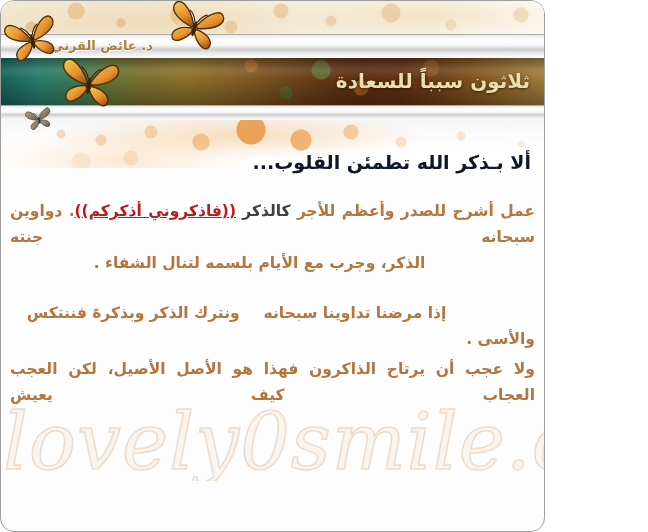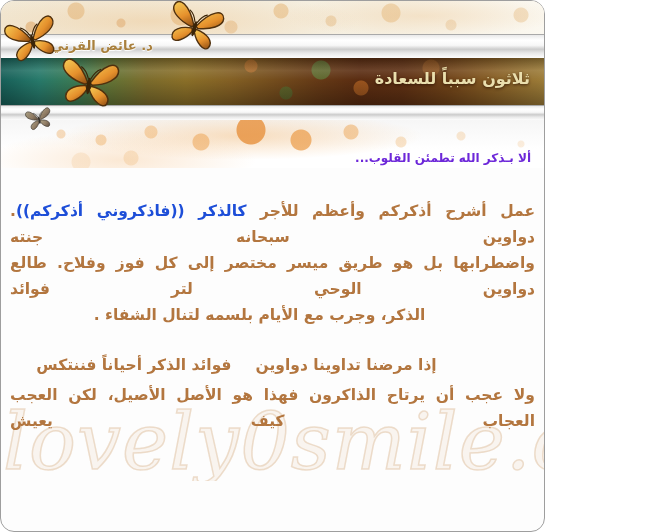--- a/index.html
+++ b/index.html
@@ -74,27 +74,27 @@
       linear-gradient(180deg,#f6f6f6 0%,#ffffff 60%);
   }
   .author-name{
     position:absolute;left:50px;top:37px;
     font-size:13px;font-weight:bold;color:#a9803d;
     text-shadow:0 1px 1px #ffffff, 0 0 2px #ffffff;
     direction:rtl;white-space:nowrap;
   }
   .band-title{
     position:absolute;right:14px;top:68px;
-    font-size:16px;font-weight:bold;color:#eadfae;
+    font-size:20px;font-weight:bold;color:#eadfae;
     text-shadow:0 1px 3px rgba(40,15,0,.75);
     direction:rtl;white-space:nowrap;
   }
   .heading{
     position:absolute;right:13px;top:150px;
-    font-size:12px;font-weight:bold;color:#6d28d9;
+    font-size:19px;font-weight:bold;color:#0f172a;
     direction:rtl;white-space:nowrap;
     text-shadow:0 1px 0 rgba(255,255,255,.8);
   }
   
   .bf{position:absolute;}
   .bf1{left:4px;top:14px;width:54px;height:48px;transform:rotate(-14deg);}
   .bf2{left:166px;top:0px;width:56px;height:50px;transform:rotate(16deg);}
   .bf3{left:58px;top:55px;width:60px;height:54px;transform:rotate(8deg);}
   .bf4{left:24px;top:106px;width:28px;height:24px;transform:rotate(-12deg);
        filter:saturate(.35) brightness(.75);opacity:.9;}
@@ -115,22 +115,22 @@
     font-size:15.5px;font-weight:bold;color:#b3763f;
     line-height:26px;
   }
   .ln{text-align:right;}
   .ln.stretch{text-align:justify;text-align-last:justify;text-justify:inter-word;}
   .ln.center{text-align:center;}
   .ln.shift-l{position:relative;left:-13px;}
   .verse{margin-top:24px;position:relative;left:-36px;}
   .verse .gap{display:inline-block;width:24px;}
   .m-top{margin-top:4px;}
-  .olive{color:#1d4ed8;}
-  .quran{color:#1d4ed8;}
+  .olive{color:#404040;}
+  .quran{color:#b91c1c;text-decoration:underline;}
 </style>
 </head>
 <body>
 
 <svg width="0" height="0" style="position:absolute" aria-hidden="true">
   <defs>
     <linearGradient id="wg" x1="0" y1="0" x2="1" y2="1">
       <stop offset="0" stop-color="#f6ce58"></stop>
       <stop offset="0.55" stop-color="#e5902c"></stop>
       <stop offset="1" stop-color="#8a4a12"></stop>
@@ -173,21 +173,21 @@
     </svg>
   <svg class="bf bf4">
       <use href="#bf-sym"></use>
     </svg>
 
   <div class="heading">ألا بـذكر الله تطمئن القلوب...</div>
 
   <div class="watermark">lovely0smile.com</div>
 
   <div class="body-text">
-    <div class="ln stretch"><span>عمل أشرح أذكركم وأعظم للأجر </span><span class="olive">كالذكر</span><span> </span><span class="quran">((فاذكروني أذكركم))</span><span>. دواوين سبحانه جنته</span></div>
-    <div class="ln stretch">واضطرابها بل هو طريق ميسر مختصر إلى كل فوز وفلاح. طالع دواوين الوحي لتر فوائد</div>
+    <div class="ln stretch"><span>عمل أشرح للصدر وأعظم للأجر </span><span class="olive">كالذكر</span><span> </span><span class="quran">((فاذكروني أذكركم))</span><span>. دواوين سبحانه جنته</span></div>
     <div class="ln center shift-l">الذكر، وجرب مع الأيام بلسمه لتنال الشفاء .</div>
-    <div class="ln center verse"><span>إذا مرضنا تداوينا دواوين</span><span class="gap"></span><span>فوائد الذكر أحياناً فننتكس</span></div>
+    <div class="ln center verse"><span>إذا مرضنا تداوينا سبحانه</span><span class="gap"></span><span>ونترك الذكر وبذكرهً فننتكس</span></div>
+    <div class="ln">والأسى .</div>
     <div class="ln stretch m-top">ولا عجب أن يرتاح الذاكرون فهذا هو الأصل الأصيل، لكن العجب العجاب كيف يعيش</div>
 
   </div>
 
 </div>
 
 </body></html>

